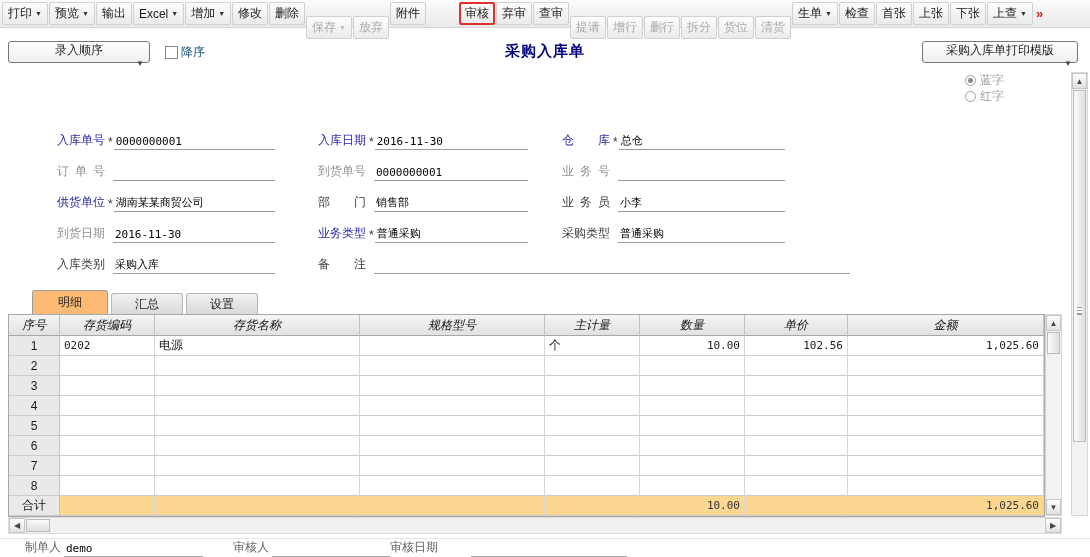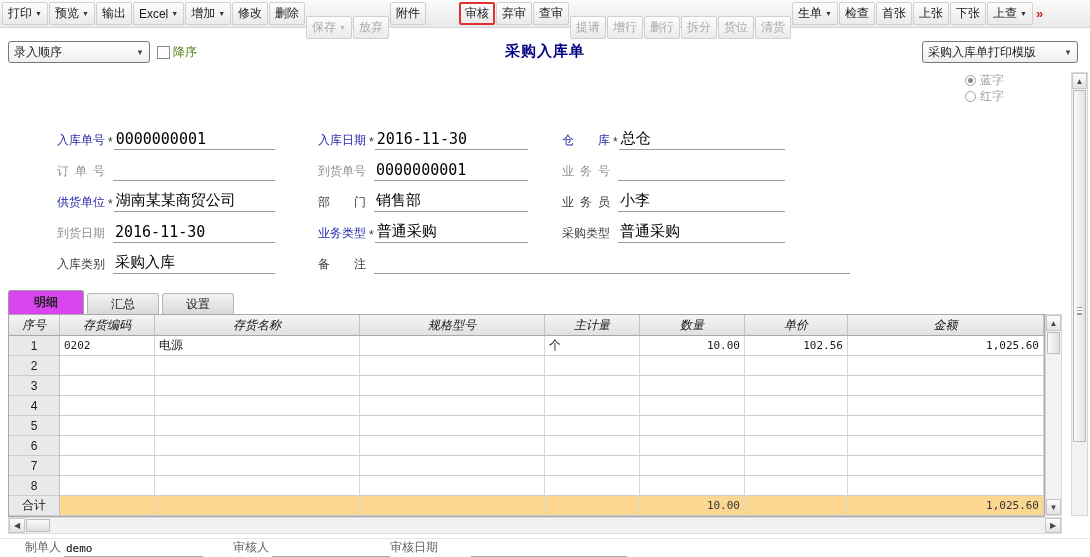--- a/index.html
+++ b/index.html
@@ -21,25 +21,25 @@
     background:linear-gradient(#fdfdfd,#eaeaea);border:1px solid #d0d0d0;border-radius:2px;
     color:#1a1a1a;cursor:default;flex:none;}
   .tb-btn.disabled{color:#a9a9a9;margin-top:28px;}
   .tb-btn.highlighted{border:2px solid var(--audit-red,#e03030);padding:0 4px;margin-left:32px;}
   .tb-arrow{font-size:7px;margin-left:3px;color:#333;line-height:1;}
   .tb-btn.disabled .tb-arrow{color:#b8b8b8;}
   .tb-overflow{color:#cc2222;font-weight:bold;font-size:13px;margin-left:2px;flex:none;}
 
   
   .combo{position:absolute;height:22px;border:1px solid #767676;border-radius:3px;
-    background:linear-gradient(#ffffff,#efefef);display:flex;align-items:center;padding:0 5px;}
+    background:linear-gradient(#ffffff,#efefef);display:flex;align-items:center;padding:0 5px;flex-direction:column;}
   .combo-arrow{margin-left:auto;font-size:8px;color:#444;padding-left:6px;}
   .combo.sort{left:8px;top:41px;width:142px;}
   .combo.tpl{left:922px;top:41px;width:156px;}
-  .checkbox-wrap{position:absolute;left:157px;top:44px;display:flex;align-items:center;color:#4d7c0f;}
+  .checkbox-wrap{position:absolute;left:165px;top:44px;display:flex;align-items:center;color:#0c4a6e;}
   .checkbox{width:13px;height:13px;border:1px solid #8a8a8a;background:#fff;margin-right:3px;flex:none;}
   .page-title{position:absolute;top:42px;left:0;width:100%;text-align:center;
     color:var(--title-navy,#000080);font-weight:bold;font-size:15px;letter-spacing:1px;}
   .radio-group{position:absolute;left:965px;top:72px;color:#9a9a9a;}
   .radio-row{display:flex;align-items:center;height:16px;}
   .radio{width:11px;height:11px;border-radius:50%;border:1px solid #a0a0a0;background:#fff;
     margin-right:4px;position:relative;flex:none;}
   .radio.selected::after{content:'';position:absolute;left:2px;top:2px;right:2px;bottom:2px;
     border-radius:50%;background:#8a8a8a;}
 
@@ -49,28 +49,28 @@
   #form-col-2{left:318px;width:210px;}
   #form-col-3{left:562px;width:223px;}
   .field{display:flex;align-items:flex-end;height:31px;}
   .field.wide{width:532px;}
   .f-label{width:48px;flex:none;text-align:justify;text-align-last:justify;padding-bottom:1px;}
   .f-label.blue{color:var(--required-blue,#2626a8);}
   .f-label.gray{color:#8f8f8f;}
   .f-label.dark{color:#3a3a3a;}
   .f-star{flex:none;min-width:8px;text-align:center;color:#333;padding:0 1px 1px 3px;}
   .f-value{flex:1;border-bottom:1px solid #9a9a9a;padding:0 2px 1px;
-    font-family:"DejaVu Sans Mono","DejaVu Sans",monospace;font-size:15px;color:#000;white-space:nowrap;overflow:hidden;}
+    font-family:"DejaVu Sans Mono","DejaVu Sans",monospace;font-size:11px;color:#000;white-space:nowrap;overflow:hidden;}
 
   
   .tabstrip{position:absolute;left:8px;top:290px;height:24px;display:flex;align-items:flex-end;}
   .tab{height:21px;min-width:72px;display:flex;align-items:center;justify-content:center;
     background:linear-gradient(#f2f2f2,#d9d9d9);border:1px solid #b5b5b5;border-bottom:none;
     border-radius:3px 3px 0 0;margin-right:3px;color:#222;padding:0 8px;}
-  .tab.active{height:24px;min-width:76px;background:#d946ef;font-weight:bold;border-color:#9c9c9c;}
+  .tab.active{height:24px;min-width:76px;background:#fdba74;font-weight:normal;border-color:#9c9c9c;margin-left:24px;}
 
   
   .grid{position:absolute;left:8px;top:314px;width:1037px;border:1px solid #a8a8a8;background:#fff;}
   .g-row{display:grid;grid-template-columns:51px 95px 205px 185px 95px 105px 103px auto;height:20px;}
   .g-row.g-header{height:21px;font-style:italic;}
   .g-cell{border-right:1px solid #d6d6d6;border-bottom:1px solid #cccccc;
     display:flex;align-items:center;padding:0 4px;overflow:hidden;white-space:nowrap;background:#fff;}
   .g-header .g-cell{justify-content:center;background:linear-gradient(#f5f5f5,#e1e1e1);
     border-right:1px solid #c2c2c2;border-bottom:1px solid #a8a8a8;color:#111;}
   .g-row:not(.g-header) .g-cell.c0{background:#e9e9e9;justify-content:center;border-right:1px solid #c2c2c2;}

